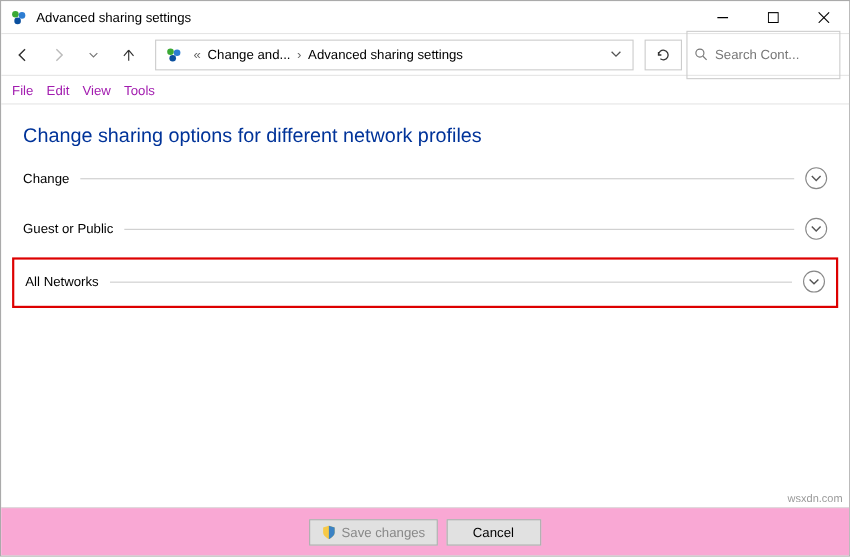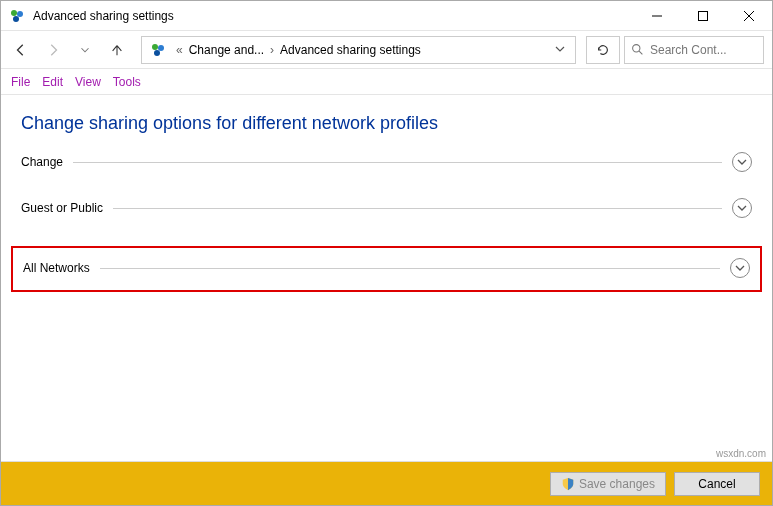--- a/index.html
+++ b/index.html
@@ -14,40 +14,40 @@
     .navbar { height: 38px; display: flex; align-items: center; gap: 4px; padding: 0 6px; border-bottom: 1px solid #e5e5e5; }
     .nav-arrow { width: 28px; height: 28px; display: flex; align-items: center; justify-content: center; color: #555; }
     .nav-arrow.dis { color: #bbb; }
     .nav-arrow svg { width: 14px; height: 14px; }
     .breadcrumb { flex: 1; border: 1px solid #ccc; height: 28px; display: flex; align-items: center; padding: 0 4px; gap: 4px; margin: 0 6px; }
     .breadcrumb .app-icon { width: 16px; height: 16px; margin: 0 4px; }
     .bc-chev { color: #666; padding: 0 2px; }
     .bc-item { color: #000; font-size: 12px; white-space: nowrap; }
     .bc-drop { margin-left: auto; color: #555; padding: 0 6px; }
     .refresh { width: 34px; height: 28px; border: 1px solid #ccc; display: flex; align-items: center; justify-content: center; }
-    .search-box { width: 140px; height: 28px; border: 1px solid #ccc; display: flex; align-items: center; padding: 0 6px; color: #777; gap: 6px; margin-right: 2px; }
+    .search-box { width: 140px; height: 44px; border: 1px solid #ccc; display: flex; align-items: center; padding: 0 6px; color: #777; gap: 6px; margin-right: 2px; }
     .search-box .ph { font-size: 12px; overflow: hidden; white-space: nowrap; }
 
     .menubar { height: 26px; display: flex; align-items: center; gap: 12px; padding: 0 10px; border-bottom: 1px solid #e5e5e5; font-size: 12px; color: #a21caf; }
     .menubar span { cursor: default; }
 
     .content { padding: 18px 20px 0 20px; }
     .content h1 { color: #003399; font-size: 18px; font-weight: 400; margin-bottom: 12px; }
     .content p { color: #000; font-size: 12px; line-height: 1.5; margin-bottom: 18px; }
 
     .section-row { display: flex; align-items: center; gap: 10px; padding: 6px 0; }
     .section-row .label { color: #000; font-size: 12px; white-space: nowrap; }
     .section-row .rule { flex: 1; height: 1px; background: #ccc; }
     .section-row .chev { width: 20px; height: 20px; border: 1px solid #888; border-radius: 50%; display: flex; align-items: center; justify-content: center; }
     .section-row .chev svg { width: 10px; height: 10px; }
 
-    .highlight-box { border: 2px solid #d00; margin: 12px -10px; padding: 4px 10px; }
+    .highlight-box { border: 2px solid #d00; margin: 0 -10px; padding: 4px 10px; }
     .highlight-box .section-row { margin-bottom: 2px; }
 
-    .footer { position: absolute; bottom: 0; left: 0; right: 0; height: 44px; background: #eab308; border-top: 1px solid #ddd; display: flex; align-items: center; justify-content: flex-end; padding: 0 12px; gap: 8px; }
+    .footer { position: absolute; bottom: 0; left: 0; right: 0; height: 44px; background: #f9a8d4; border-top: 1px solid #ddd; display: flex; align-items: center; justify-content: center; padding: 0 12px; gap: 8px; }
     .btn { height: 24px; min-width: 86px; border: 1px solid #adadad; background: #e1e1e1; font-size: 12px; display: flex; align-items: center; justify-content: center; cursor: default; padding: 0 10px; gap: 4px; }
     .btn.disabled { color: #888; }
     .shield { width: 14px; height: 14px; }
 
     .watermark { position: absolute; right: 6px; bottom: 46px; font-size: 10px; color: #999; }
   </style>
 </head>
 <body>
 
 <div class="titlebar">

